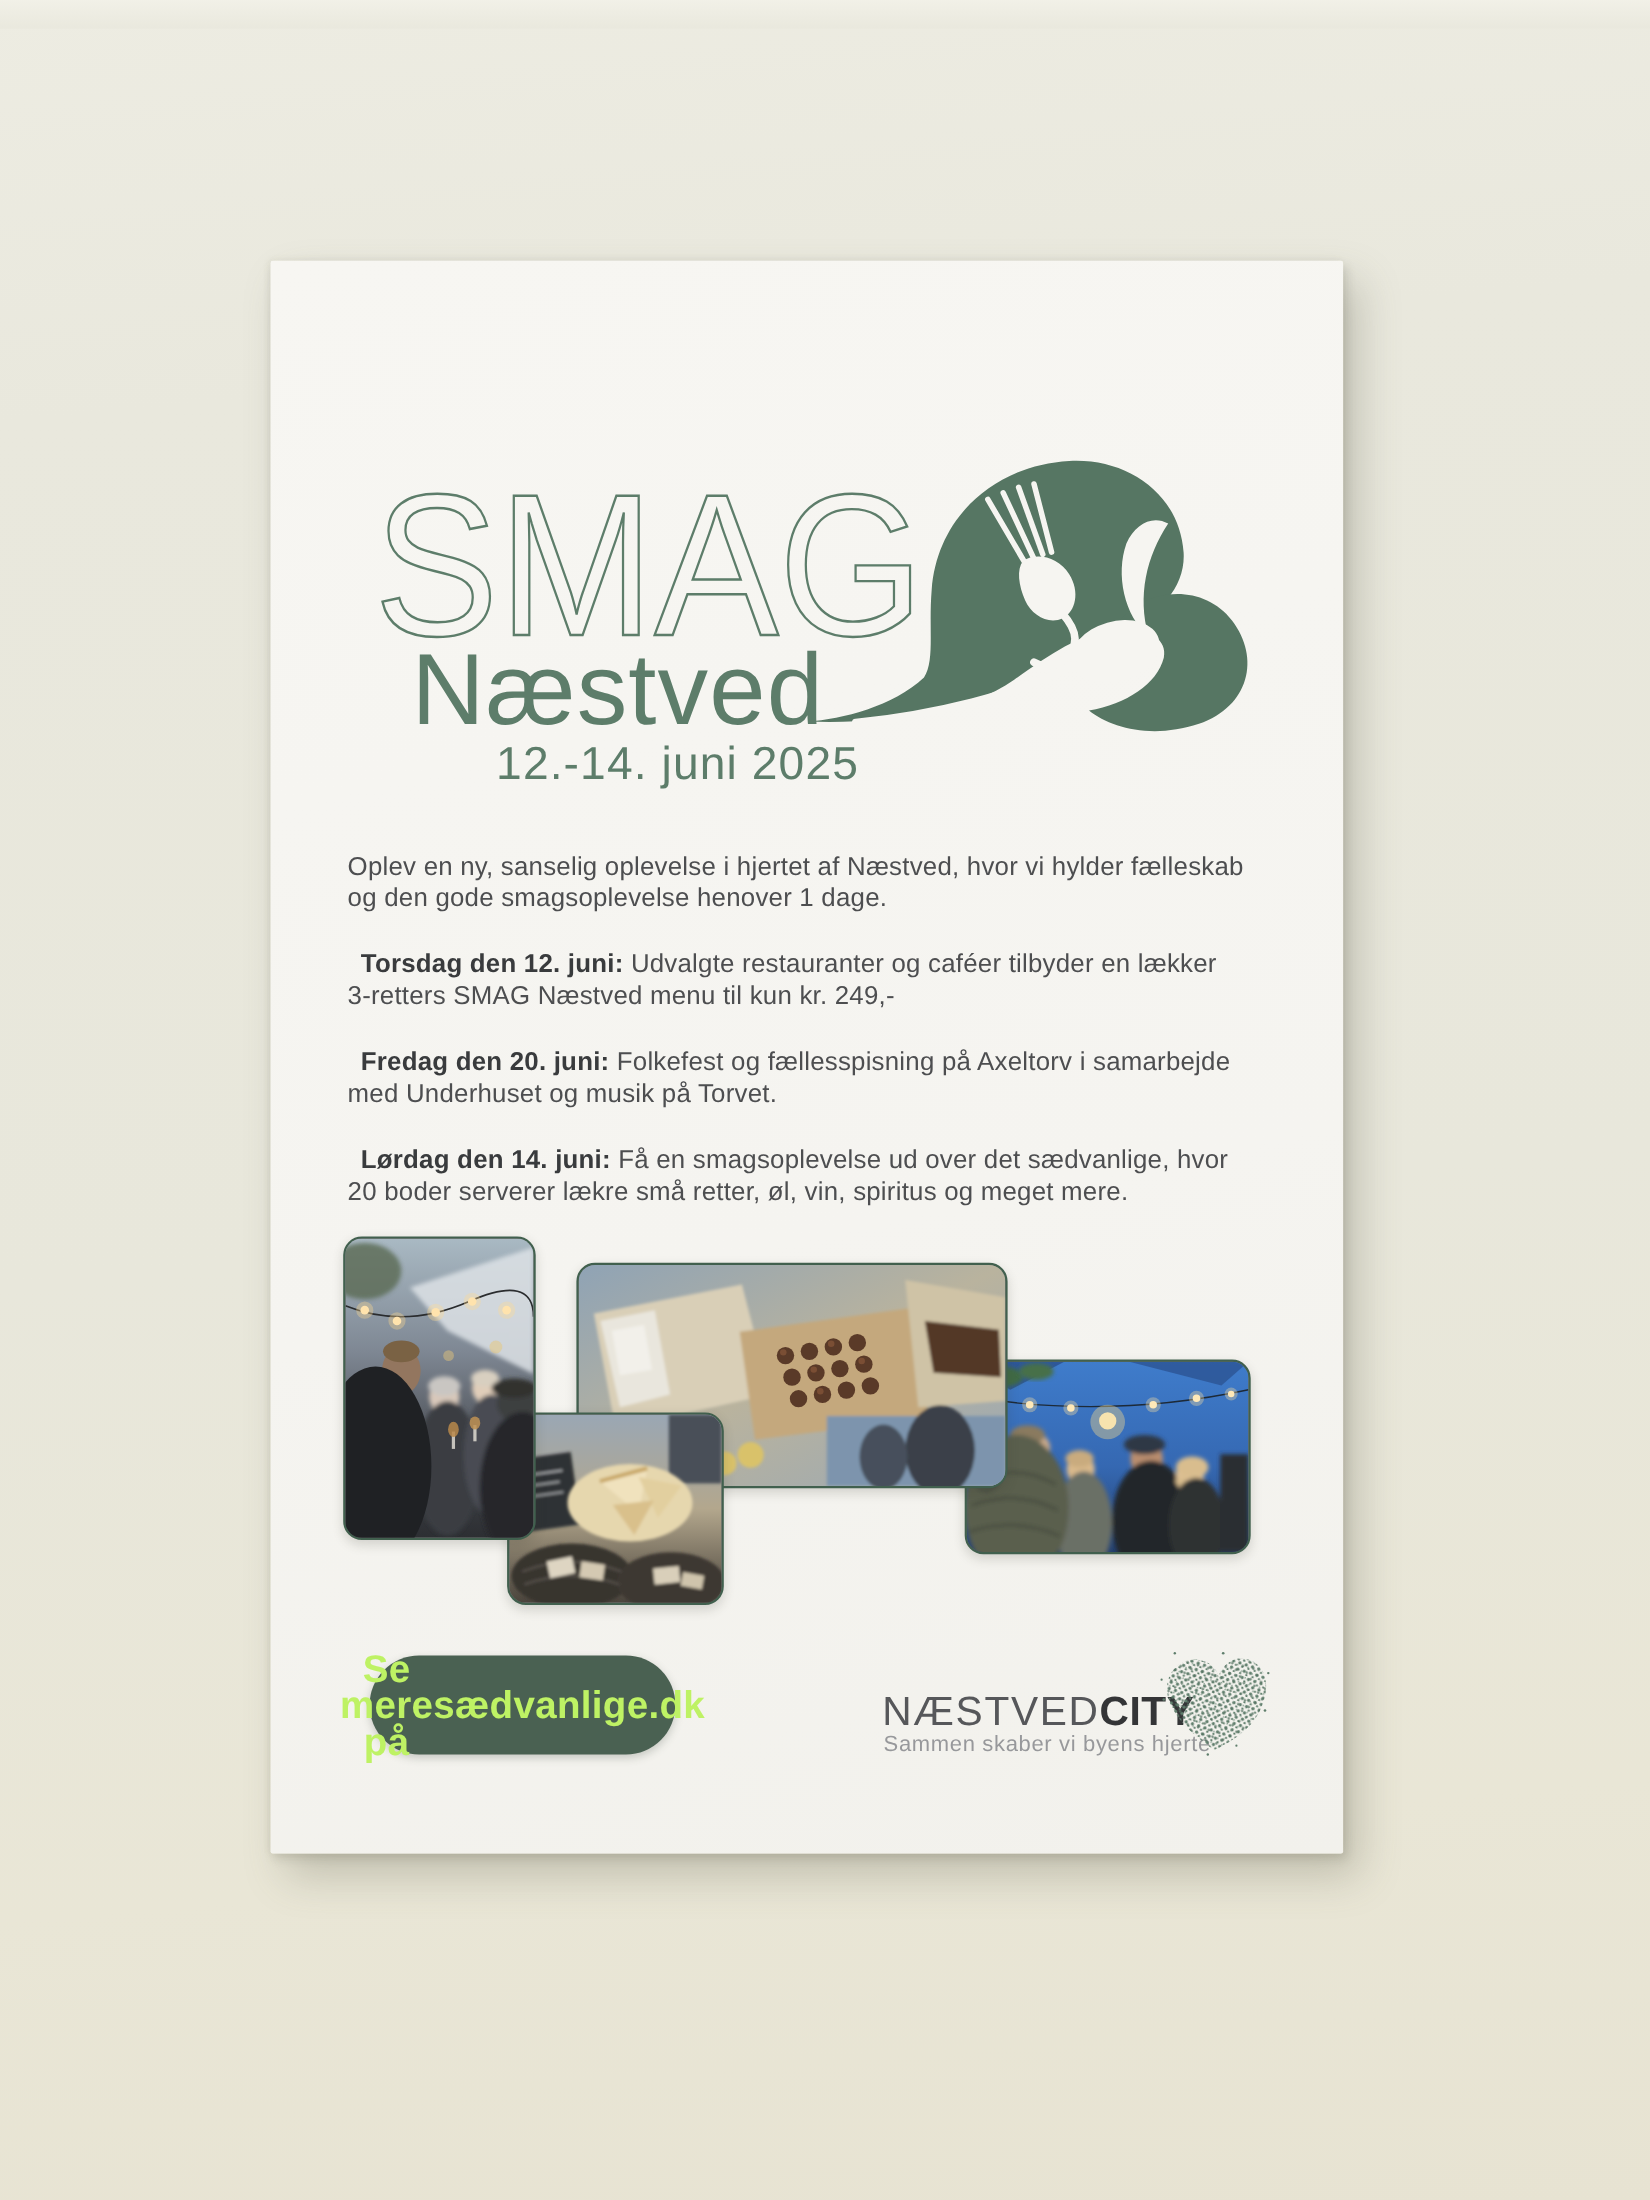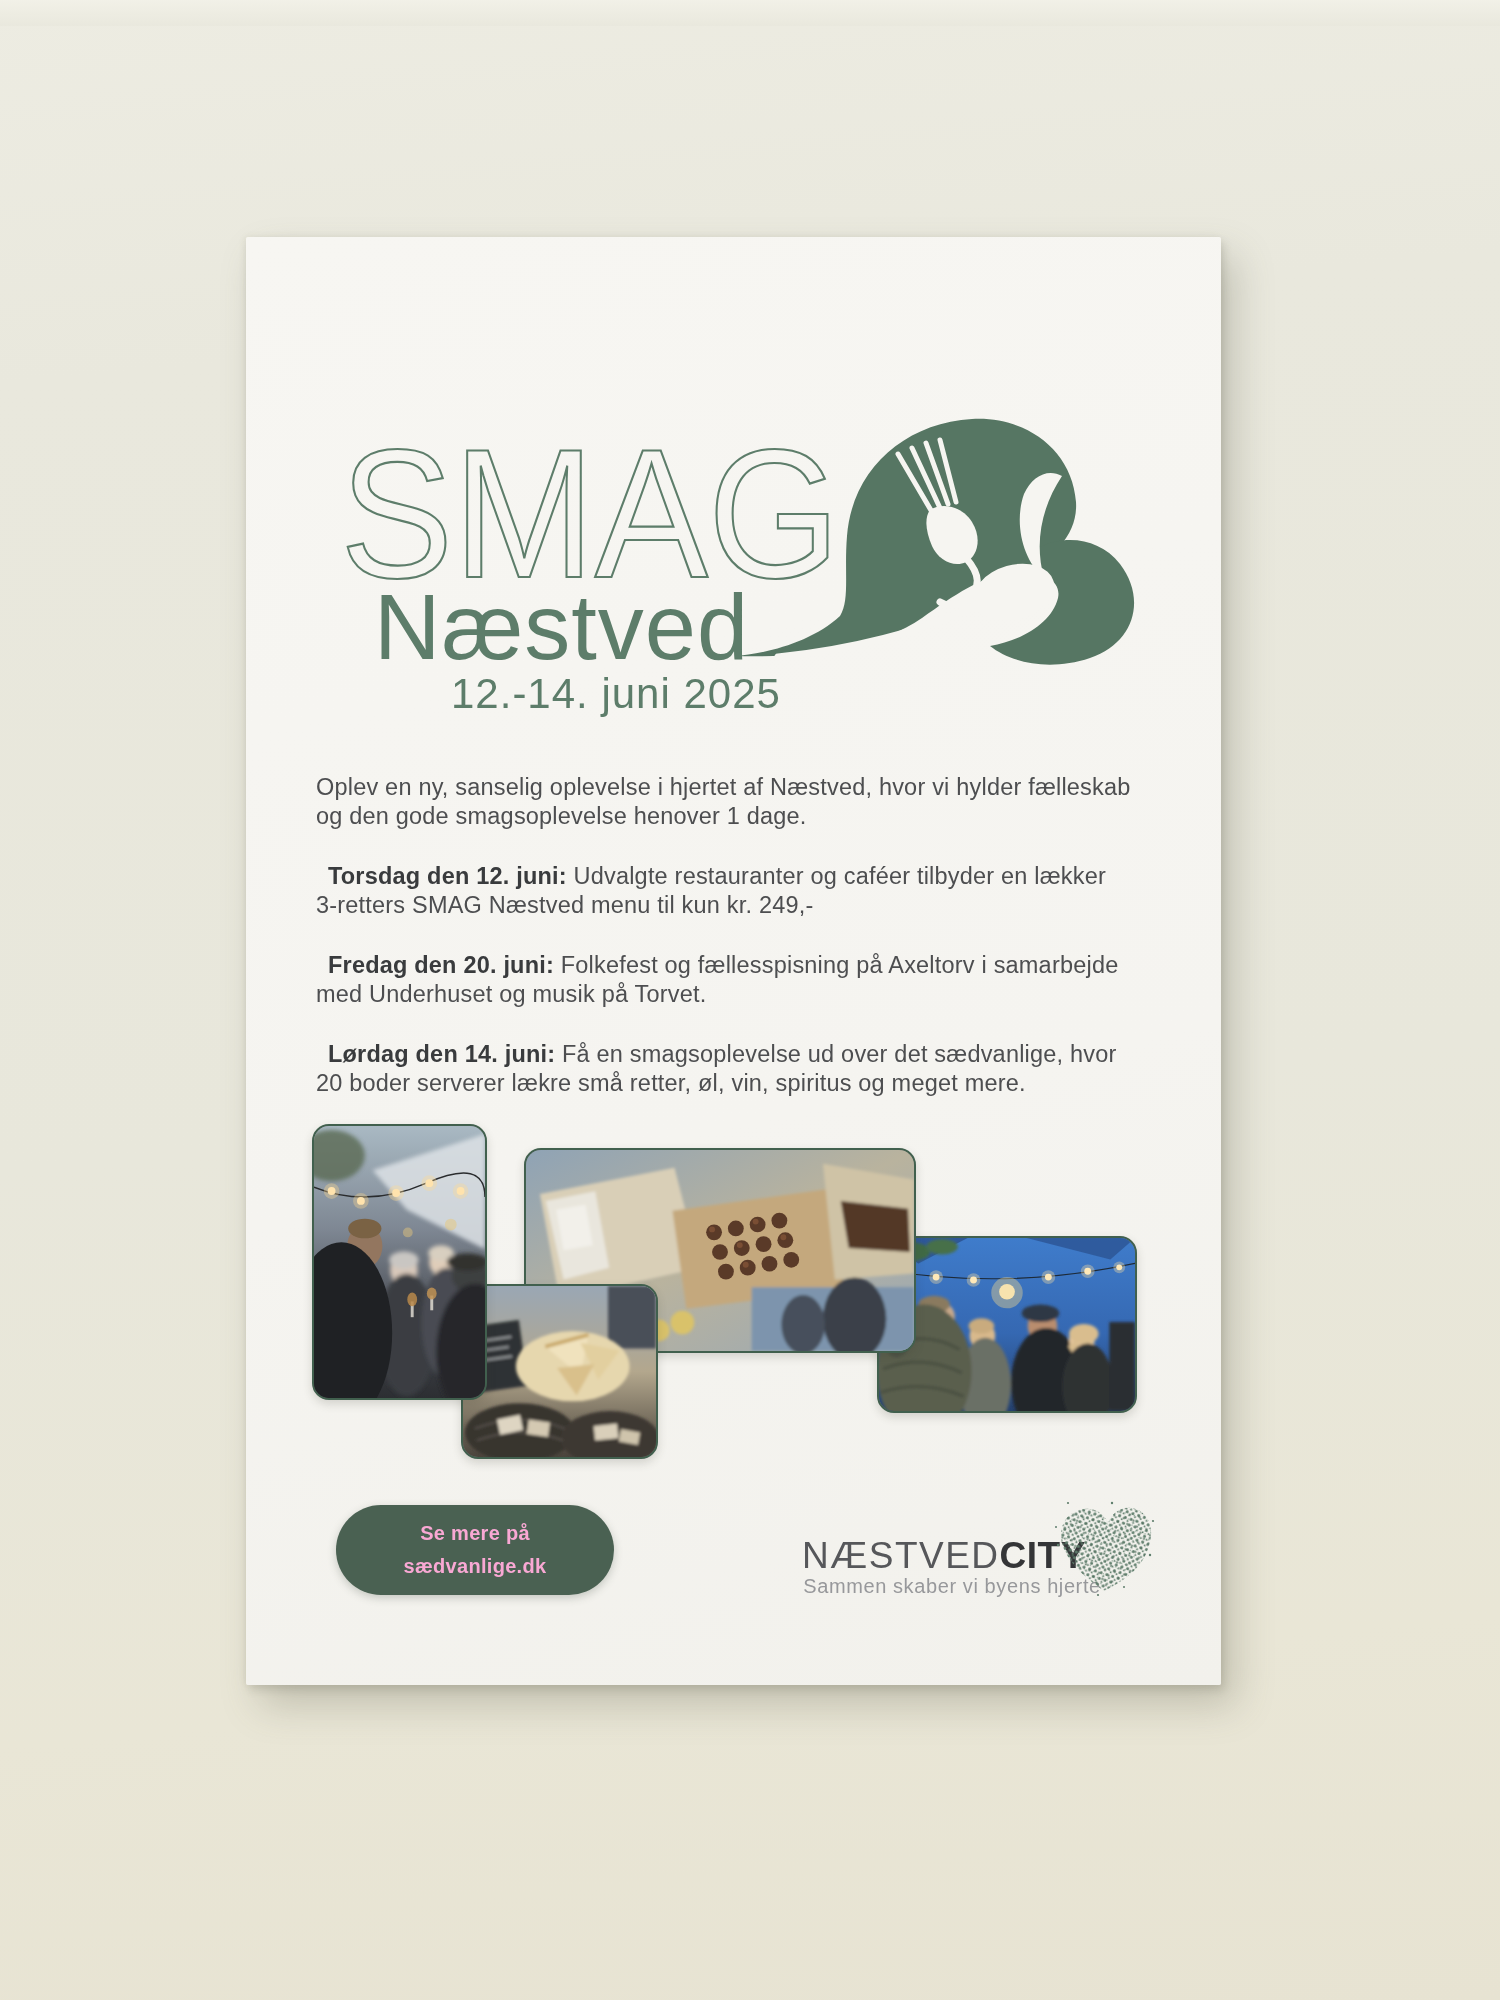--- a/index.html
+++ b/index.html
@@ -27,22 +27,22 @@
   
   .photo{position:absolute;border:2px solid #41604e;border-radius:17px;overflow:hidden;
     box-sizing:border-box;box-shadow:0 4px 10px rgba(60,60,50,.18);background:#777;}
   .photo svg{display:block;width:100%;height:100%;}
   .photo1{left:66px;top:887px;width:175px;height:276px;z-index:4;}
   .photo2{left:278px;top:911px;width:392px;height:205px;z-index:2;}
   .photo3{left:215px;top:1047px;width:197px;height:175px;z-index:3;}
   .photo4{left:631px;top:999px;width:260px;height:177px;z-index:1;}
   
   .cta{position:absolute;left:90px;top:1268px;width:278px;height:90px;border-radius:45px;
-    background:#4a6152;color:#f9a8d4;display:flex;flex-direction:column;align-items:center;
-    justify-content:center;font-weight:700;font-size:20px;line-height:33px;letter-spacing:.3px;
+    background:#4a6152;color:#bef264;display:flex;flex-direction:row;align-items:center;
+    justify-content:center;font-weight:700;font-size:35px;line-height:33px;letter-spacing:.3px;
     border:none;cursor:pointer;box-shadow:0 3px 8px rgba(60,70,60,.25);}
   
   .nc-logo{position:absolute;left:540px;top:1262px;width:380px;height:120px;}
   .nc-text{position:absolute;left:16px;top:36px;white-space:nowrap;font-size:37px;color:#56575a;
     letter-spacing:1.5px;font-weight:400;}
   .nc-text b{color:#343537;font-weight:800;letter-spacing:.5px;}
   .nc-tagline{position:absolute;left:16px;top:76px;width:300px;text-align:center;
     font-size:20px;color:#97989b;letter-spacing:.6px;}
   .nc-heart{position:absolute;left:268px;top:0px;width:102px;height:100px;}
 </style>

